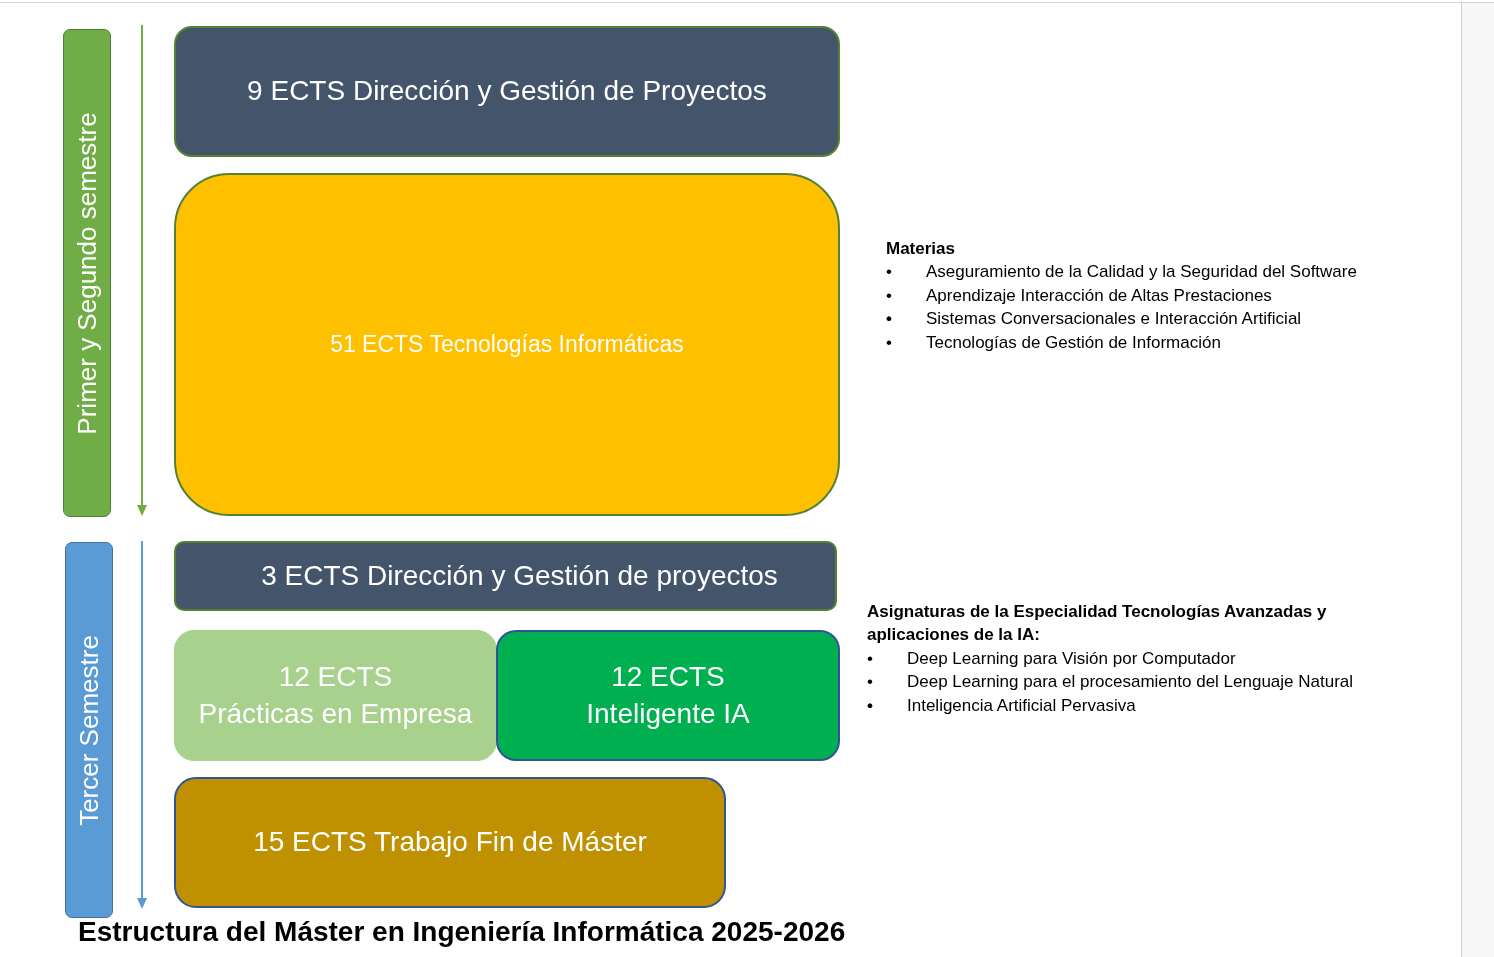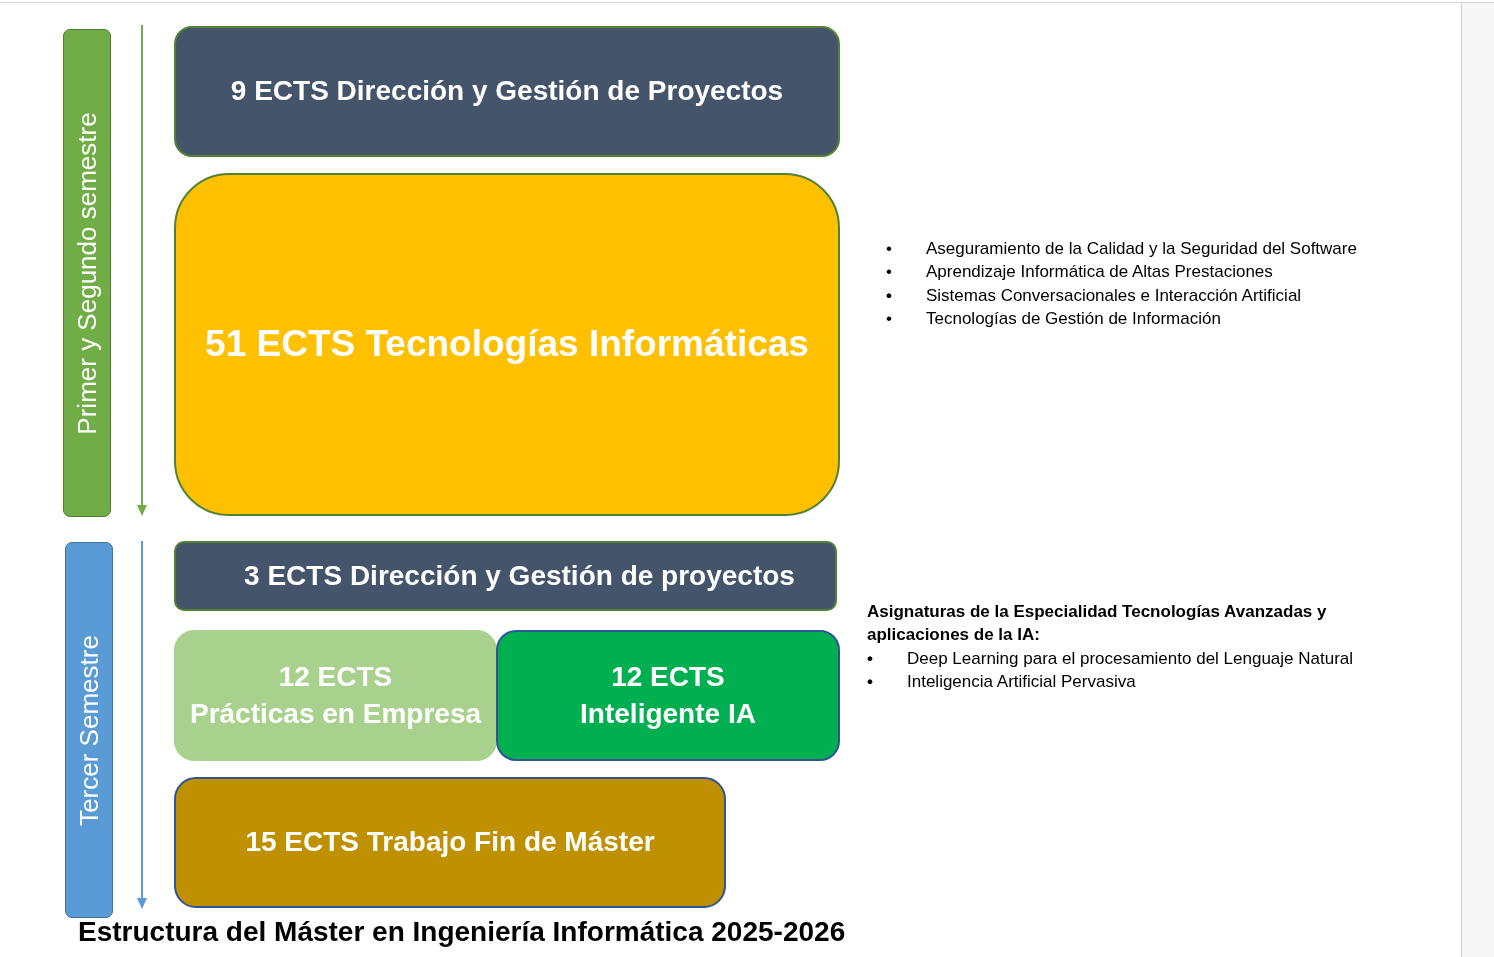--- a/index.html
+++ b/index.html
@@ -23,24 +23,24 @@
 
   .vline { position: absolute; width: 2px; }
   .vline1 { left: 141px; top: 25px; height: 480px; background: #70ad47; }
   .vline2 { left: 141px; top: 541px; height: 358px; background: #5b9bd5; }
   .arrowhead { position: absolute; width: 0; height: 0; border-left: 5px solid transparent; border-right: 5px solid transparent; }
   .ah1 { left: 137px; top: 505px; border-top: 11px solid #70ad47; }
   .ah2 { left: 137px; top: 898px; border-top: 11px solid #5b9bd5; }
 
   .box {
     position: absolute; color: #ffffff; display: flex; align-items: center; justify-content: center;
-    text-align: center; box-sizing: border-box; line-height: 1.3; font-weight: bold;
+    text-align: center; box-sizing: border-box; line-height: 1.3;
   }
   .b-dir1 { left: 174px; top: 26px; width: 666px; height: 131px; background: #44546a; border: 2px solid #548235; border-radius: 18px; font-size: 28px; }
-  .b-tec  { left: 174px; top: 173px; width: 666px; height: 343px; background: #ffc000; border: 2px solid #548235; border-radius: 55px; font-size: 37px; }
+  .b-tec  { left: 174px; top: 173px; width: 666px; height: 343px; background: #ffc000; border: 2px solid #548235; border-radius: 55px; font-size: 23px; }
   .b-dir3 { left: 174px; top: 541px; width: 663px; height: 70px; background: #44546a; border: 2px solid #548235; border-radius: 10px; font-size: 28px; padding-left: 28px; }
   .b-prac { left: 174px; top: 630px; width: 323px; height: 131px; background: #a9d18e; border: 1px solid #a9d18e; border-radius: 20px; font-size: 28px; flex-direction: column; }
   .b-ia   { left: 496px; top: 630px; width: 344px; height: 131px; background: #00b050; border: 2px solid #2f5597; border-radius: 20px; font-size: 28px; flex-direction: column; }
   .b-tfm  { left: 174px; top: 777px; width: 552px; height: 131px; background: #bf9000; border: 2px solid #2f5597; border-radius: 22px; font-size: 28px; }
 
   .panel { position: absolute; color: #000000; font-size: 17px; line-height: 23.4px; }
   .panel .title { font-weight: bold; }
   .panel ul { list-style: none; margin: 0; padding: 0; }
   .panel li { position: relative; padding-left: 40px; }
   .panel li .bullet { position: absolute; left: 0; top: 0; }
@@ -86,32 +86,33 @@
 </div>
 <div class="box b-ia">
   <span>12 ECTS</span>
   <span>Inteligente IA</span>
 </div>
 <div class="box b-tfm">
   <span>15 ECTS Trabajo Fin de Máster</span>
 </div>
 
 <div class="panel panel1">
+  <div class="title">Materias</div>
   <ul>
     <li><span class="bullet">•</span><span>Aseguramiento de la Calidad y la Seguridad del Software</span></li>
-    <li><span class="bullet">•</span><span>Aprendizaje Informática de Altas Prestaciones</span></li>
+    <li><span class="bullet">•</span><span>Aprendizaje Interacción de Altas Prestaciones</span></li>
     <li style="white-space:pre-line"><span class="bullet">•</span></li>
     <li><span class="bullet">•</span><span>Sistemas Conversacionales e Interacción Artificial</span></li>
     <li><span class="bullet">•</span><span>Tecnologías de Gestión de Información</span></li>
   </ul>
 </div>
 
 <div class="panel panel2">
   <div class="title" style="width:470px">Asignaturas de la Especialidad Tecnologías Avanzadas y aplicaciones de la IA:</div>
   <ul>
-    <li><span class="bullet">•</span></li>
+    <li><span class="bullet">•</span><span>Deep Learning para Visión por Computador</span></li>
     <li><span class="bullet">•</span><span>Deep Learning para el procesamiento del Lenguaje Natural</span></li>
     <li style="white-space:pre-line"><span class="bullet">•</span></li>
     <li><span class="bullet">•</span><span>Inteligencia Artificial Pervasiva</span></li>
   </ul>
 </div>
 
 <div class="caption">Estructura del Máster en Ingeniería Informática 2025-2026</div>
 
 </body></html>

